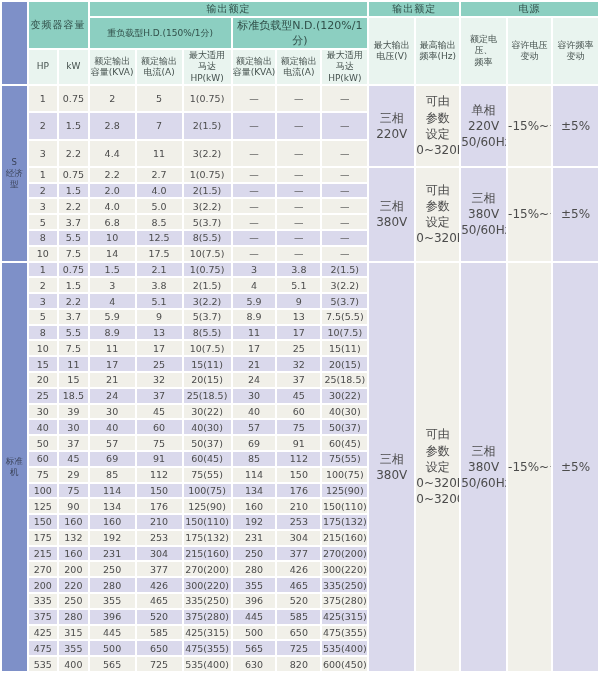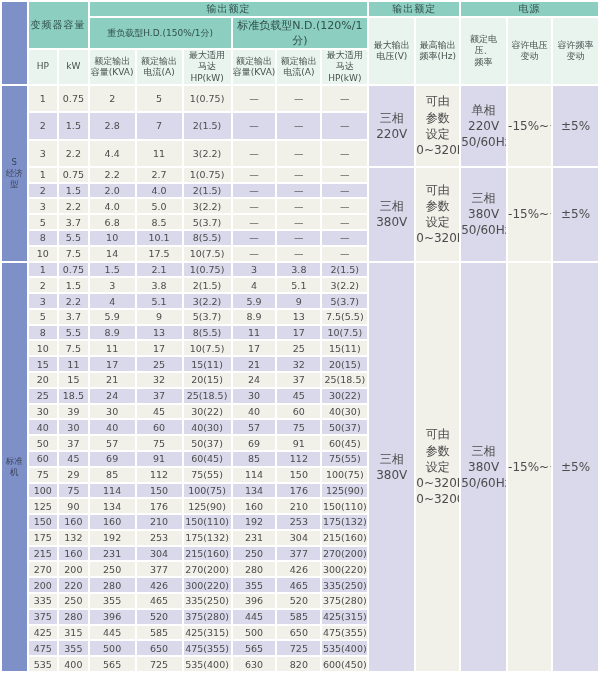--- a/index.html
+++ b/index.html
@@ -165,21 +165,21 @@
         <td class="ivo">8.5</td>
         <td class="ivo">5(3.7)</td>
         <td class="ivo">—</td>
         <td class="ivo">—</td>
         <td class="ivo">—</td>
       </tr>
       <tr>
         <td class="lav">8</td>
         <td class="lav">5.5</td>
         <td class="lav">10</td>
-        <td class="lav">10.1</td>
+        <td class="lav">12.5</td>
         <td class="lav">8(5.5)</td>
         <td class="lav">—</td>
         <td class="lav">—</td>
         <td class="lav">—</td>
       </tr>
       <tr>
         <td class="ivo">10</td>
         <td class="ivo">7.5</td>
         <td class="ivo">14</td>
         <td class="ivo">17.5</td>

